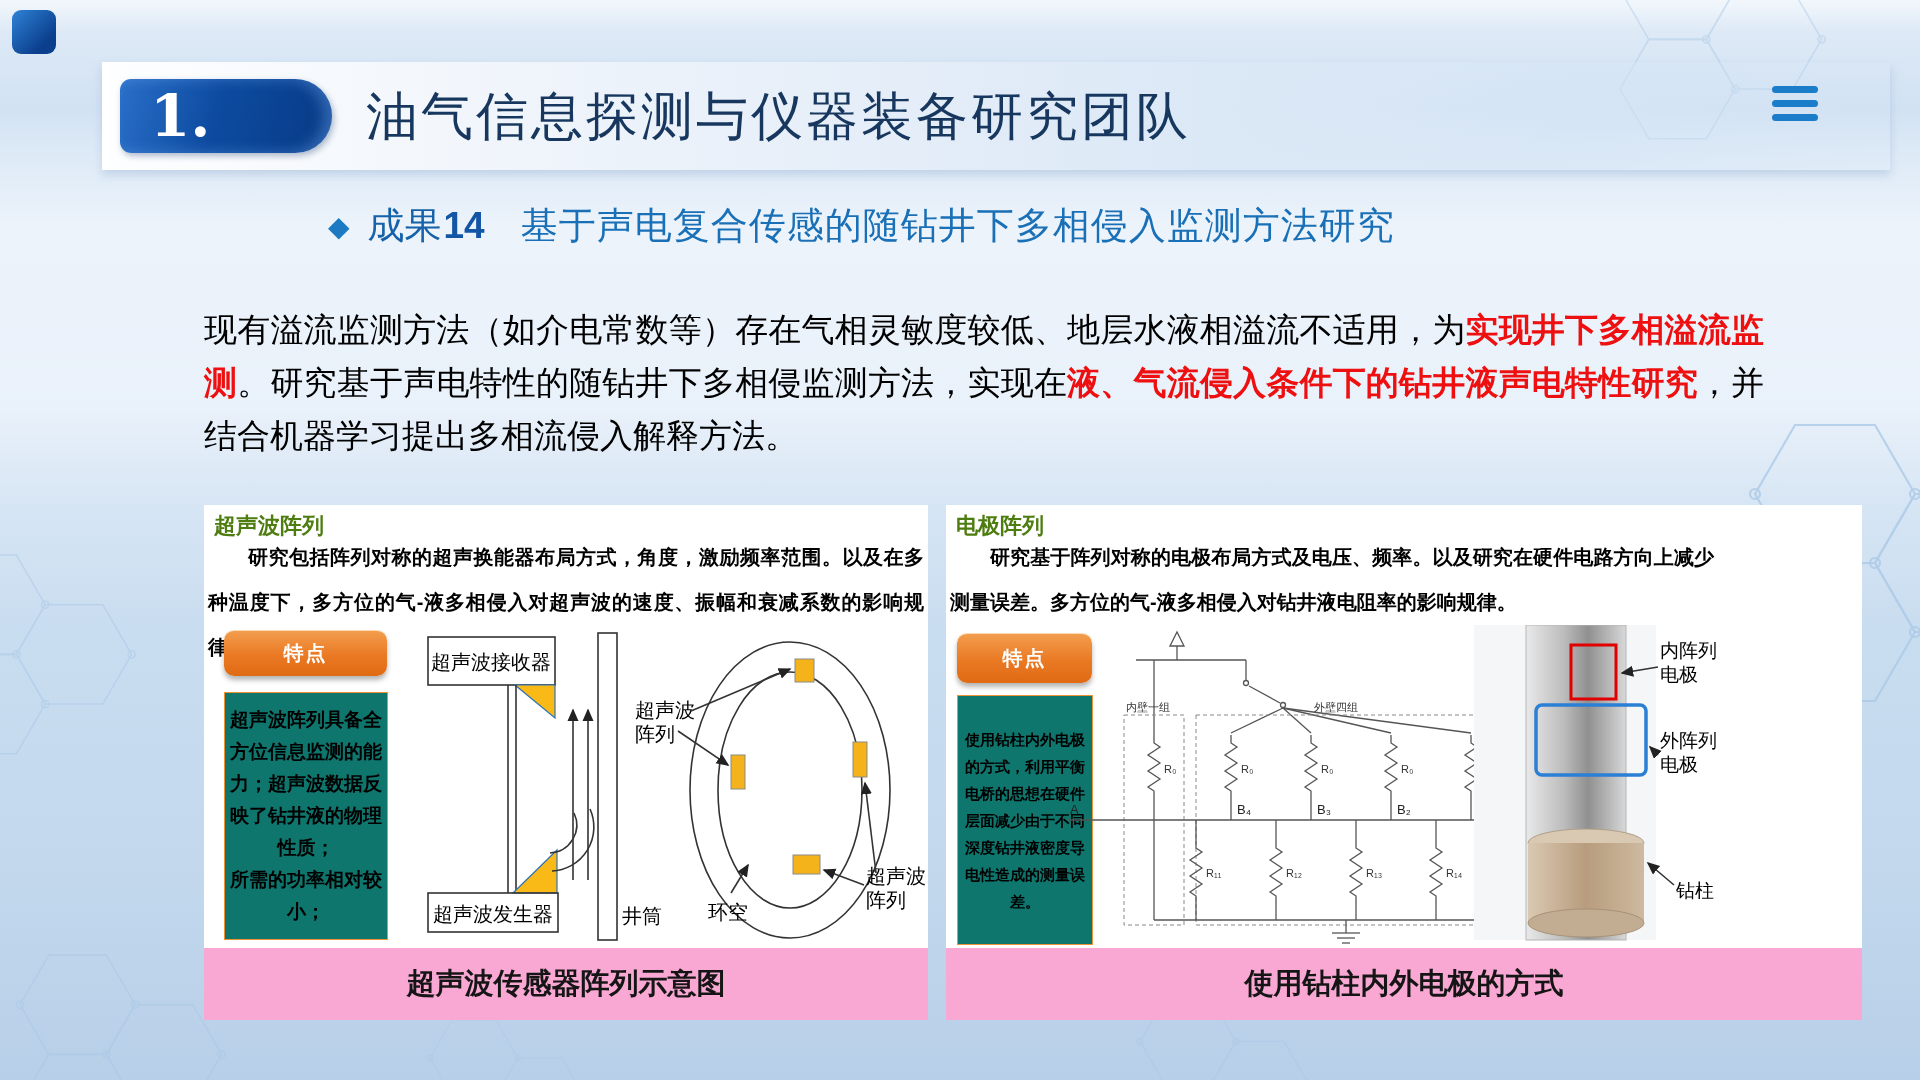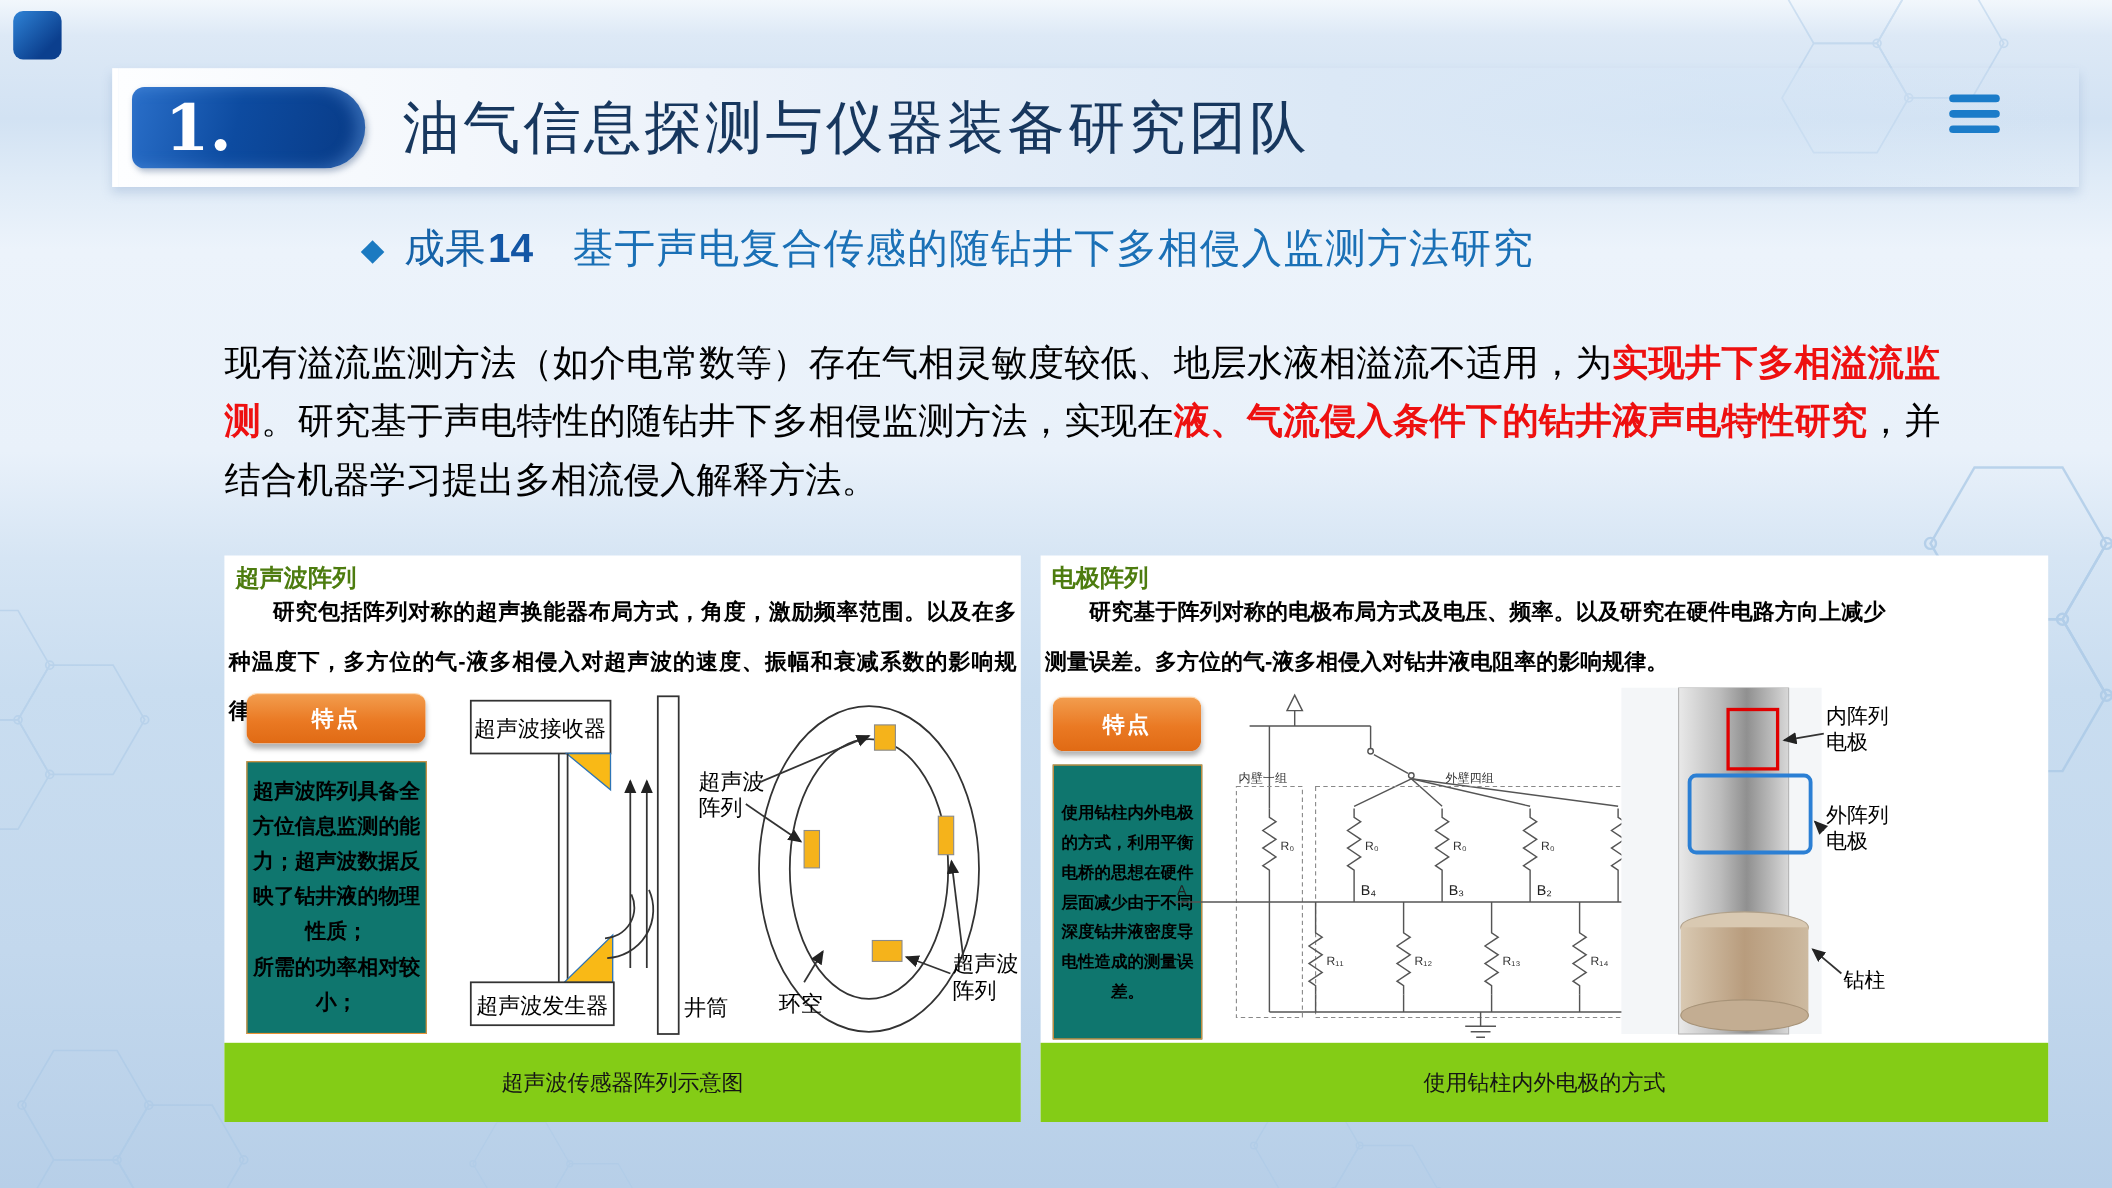--- a/index.html
+++ b/index.html
@@ -53,22 +53,22 @@
     border-radius:10px; border-top:1px solid #ffd9b0;
     box-shadow:0 4px 5px rgba(90,90,90,0.45);
     color:#fff; font-weight:bold; font-size:20px; letter-spacing:2px; }
   .panel.left .feat-btn{ left:20px; top:125px; width:163px; height:46px; }
   .panel.right .feat-btn{ left:11px; top:128px; width:135px; height:50px; }
   .feat-box{ position:absolute; border:1.5px solid #ed9335; background:#0f766e; display:flex;
     align-items:center; justify-content:center; text-align:center; font-weight:bold; color:#000; }
   .panel.left .feat-box{ left:20px; top:187px; width:164px; height:248px; font-size:19px; line-height:32px;
     white-space:pre-line; padding:4px; }
   .panel.right .feat-box{ left:11px; top:190px; width:136px; height:250px; font-size:15px; line-height:27px; padding:4px; }
-  .panel-caption{ position:absolute; left:0; bottom:0; width:100%; height:72px; background:#84cc16;
-    display:flex; align-items:center; justify-content:center; font-size:20px; color:#151515; }
+  .panel-caption{ position:absolute; left:0; bottom:0; width:100%; height:72px; background:#f9a8d4;
+    display:flex; align-items:center; justify-content:center; font-size:29px; color:#151515;font-weight:bold; }
   .diag{ position:absolute; }
   .oln{ fill:none; stroke:#333; stroke-width:1.6; }
   .wire{ fill:none; stroke:#555; stroke-width:1.3; }
   .dsh{ fill:none; stroke:#888; stroke-width:1; stroke-dasharray:4 3; }
   .ys{ fill:#f5b31b; stroke:#8a8a8a; stroke-width:1; }
   .tri{ fill:#f9b916; stroke:#2e75b6; stroke-width:1.2; }
   .dlab{ font-size:20px; fill:#000; font-family:"Liberation Sans","DejaVu Sans",sans-serif; }
   .clab{ font-size:11px; fill:#333; font-family:"Liberation Sans","DejaVu Sans",sans-serif; }
   .nlab{ font-size:13px; fill:#222; font-family:"Liberation Sans","DejaVu Sans",sans-serif; }
 </style>

